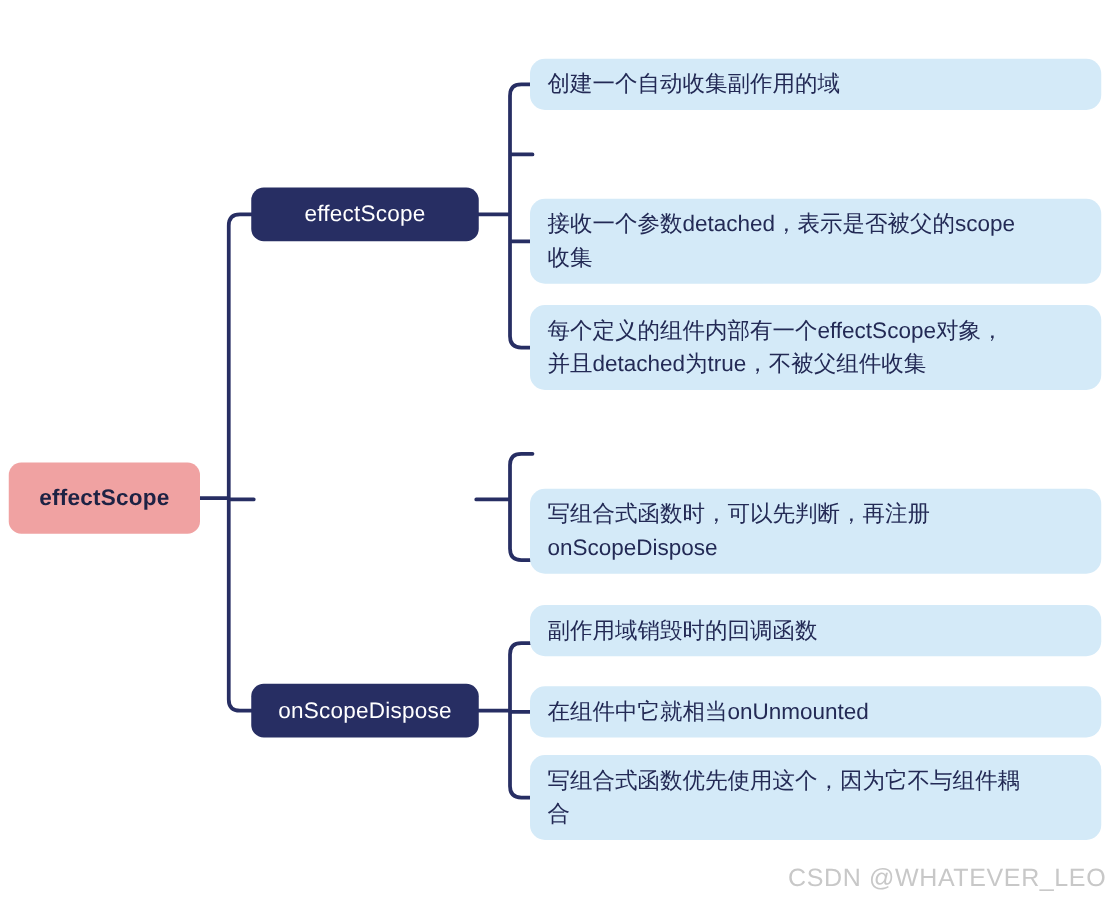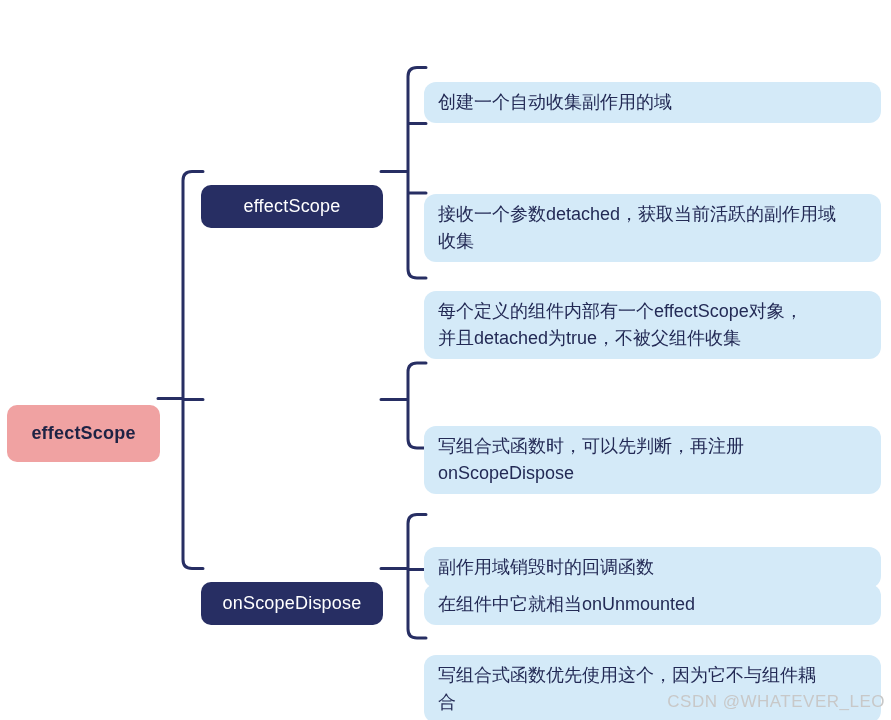--- a/index.html
+++ b/index.html
@@ -14,21 +14,21 @@
     position:relative; width:891px; height:720px;
     background:var(--canvas-bg); overflow:hidden;
   }
   #connectors{
     position:absolute; left:0; top:0; width:891px; height:720px;
     pointer-events:none;
   }
   #connectors path{
     fill:none; stroke:var(--connector); stroke-width:3; stroke-linecap:round;
   }
-  .node{ position:absolute; box-sizing:border-box;margin-top:35px; }
+  .node{ position:absolute; box-sizing:border-box; }
   .root-node{
     left:7px; top:370px; width:153px; height:57px;
     background:var(--root-bg); color:var(--root-text);
     border-radius:10px; display:flex; align-items:center; justify-content:center;
     font-size:18px; font-weight:600; letter-spacing:.2px;
   }
   .branch-node{
     left:201px; width:182px; height:43px;
     background:var(--branch-bg); color:var(--branch-text);
     border-radius:10px; display:flex; align-items:center; justify-content:center;
@@ -36,48 +36,48 @@
   }
   .leaf-node{
     left:424px; width:457px;
     background:var(--leaf-bg); color:var(--leaf-text);
     border-radius:12px; padding:7px 14px;
     font-size:18px; line-height:27px; font-weight:500;
     white-space:pre-line;
   }
   .watermark{
     position:absolute; right:6px; top:692px;
-    color:var(--watermark); font-size:17px; letter-spacing:.5px;
+    color:var(--watermark); font-size:20px; letter-spacing:.5px;
   }
 </style>
 </head>
 <body>
 
 <div id="canvas">
 
   <svg id="connectors">
       <path d="M 158 398.5 H 183 M 183 180.5 V 559.5 M 183 180.5 Q 183 171.5 192 171.5 H 203 M 183 399.5 H 203 M 183 559.5 Q 183 568.5 192 568.5 H 203"></path>
       <path d="M 381 171.5 H 408 M 408 76.5 V 269 M 408 76.5 Q 408 67.5 417 67.5 H 426 M 408 123.5 H 426 M 408 193 H 426 M 408 269 Q 408 278 417 278 H 426"></path>
       <path d="M 381 399.5 H 408 M 408 372 V 439 M 408 372 Q 408 363 417 363 H 426 M 408 439 Q 408 448 417 448 H 426"></path>
       <path d="M 381 568.5 H 408 M 408 523.5 V 629 M 408 523.5 Q 408 514.5 417 514.5 H 426 M 408 569.5 H 426 M 408 629 Q 408 638 417 638 H 426"></path>
     </svg>
 
   <div class="node root-node">effectScope</div>
 
   <div class="node branch-node" style="top:150px">effectScope</div>
   <div class="node branch-node" style="top:547px">onScopeDispose</div>
 
   <div class="node leaf-node" style="top:47px">创建一个自动收集副作用的域</div>
-  <div class="node leaf-node" style="top:159px">接收一个参数detached，获取当前活跃的副作用域
+  <div class="node leaf-node" style="top:159px">接收一个参数detached，表示是否被父的scope
 收集</div>
-  <div class="node leaf-node" style="top:256px">每个定义的组件内部有一个effectScope对象，
+  <div class="node leaf-node" style="top:244px">每个定义的组件内部有一个effectScope对象，
 并且detached为true，不被父组件收集</div>
 
   <div class="node leaf-node" style="top:391px">写组合式函数时，可以先判断，再注册
 onScopeDispose</div>
 
-  <div class="node leaf-node" style="top:512px">副作用域销毁时的回调函数</div>
+  <div class="node leaf-node" style="top:484px">副作用域销毁时的回调函数</div>
   <div class="node leaf-node" style="top:549px">在组件中它就相当onUnmounted</div>
-  <div class="node leaf-node" style="top:620px">写组合式函数优先使用这个，因为它不与组件耦
+  <div class="node leaf-node" style="top:604px">写组合式函数优先使用这个，因为它不与组件耦
 合</div>
 
   <div class="watermark">CSDN @WHATEVER_LEO</div>
 </div>
 
 </body></html>

